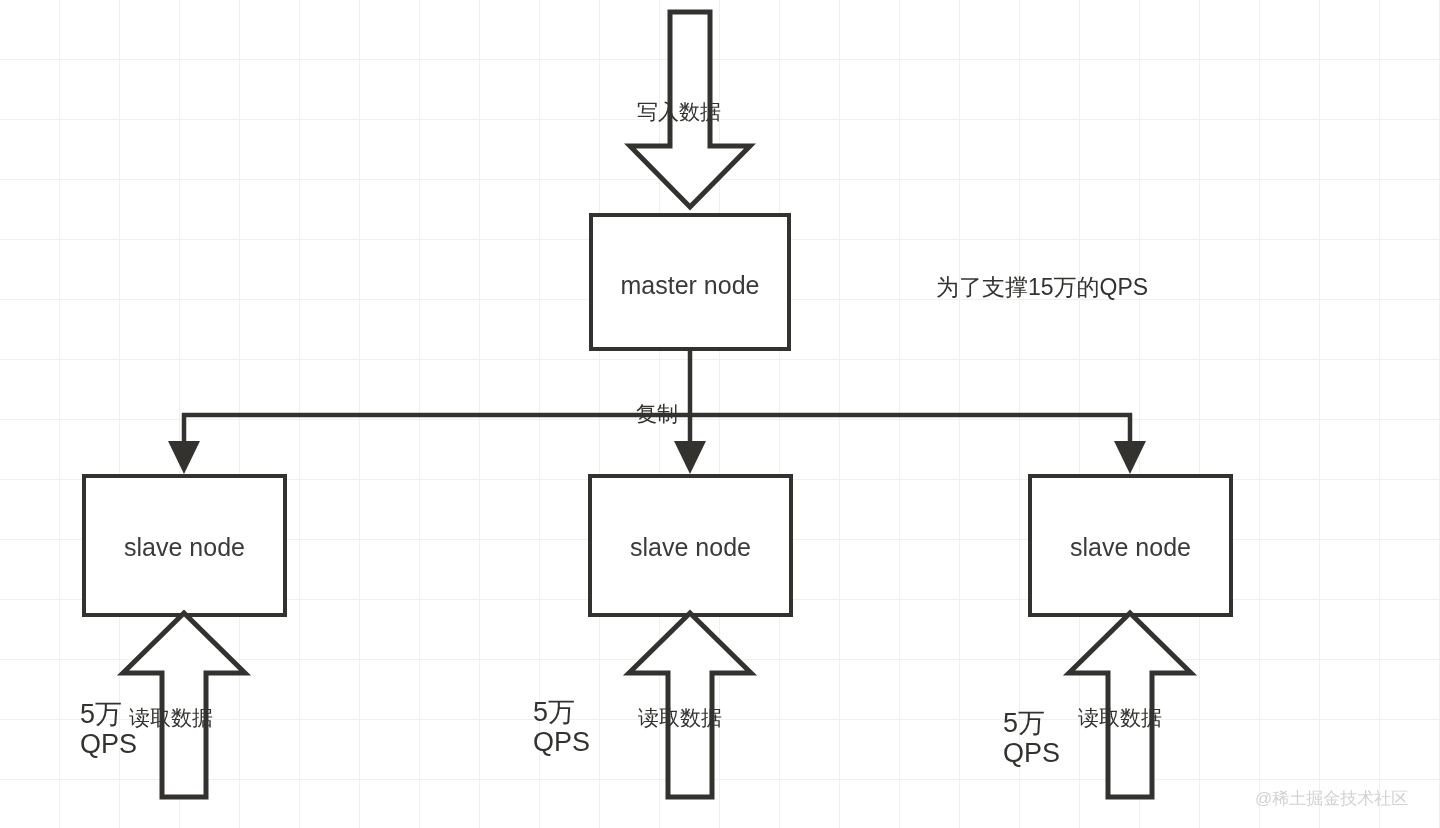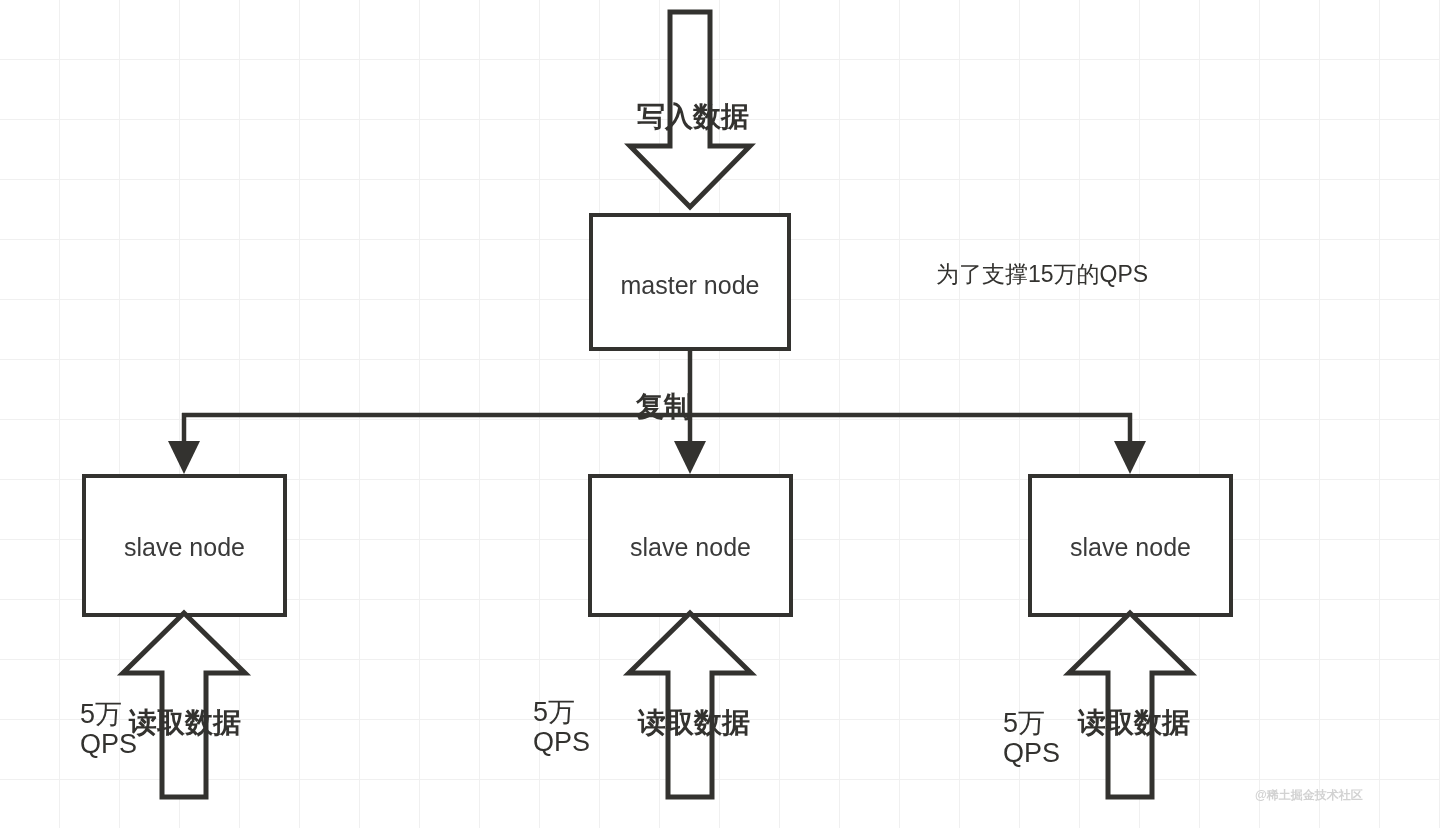--- a/index.html
+++ b/index.html
@@ -32,47 +32,45 @@
     position: absolute;
     color: #3a3a3a;
     font-size: 25px;
     font-family: "Liberation Sans", "DejaVu Sans", sans-serif;
     white-space: nowrap;
     text-align: center;
   }
   .flow-label {
     position: absolute;
     color: #33322f;
-    font-size: 28px;
+    font-size: 21px;
     font-family: "Liberation Sans", "DejaVu Sans", sans-serif;
     white-space: nowrap;
-    font-weight: bold;
   }
   .qps-label {
     position: absolute;
     color: #33322f;
     font-size: 27px;
     line-height: 30px;
     font-family: "Liberation Sans", "DejaVu Sans", sans-serif;
     white-space: nowrap;
   }
   .note-label {
     position: absolute;
     color: #33322f;
     font-size: 23px;
     font-family: "Liberation Sans", "DejaVu Sans", sans-serif;
     white-space: nowrap;
   }
   .watermark {
     position: absolute;
     color: #d2d2d2;
-    font-size: 12px;
+    font-size: 17px;
     font-family: "Liberation Sans", "DejaVu Sans", sans-serif;
     white-space: nowrap;
-    font-weight: bold;
   }
 </style>
 </head>
 <body>
 
 <div id="canvas">
 
   <svg id="diagram-svg" viewBox="0 0 1440 828" xmlns="http://www.w3.org/2000/svg">
 
     <polygon points="670,12 710,12 710,146 750,146 690,207 630,146 670,146" fill="#ffffff" stroke="#33322f" stroke-width="5" stroke-linejoin="miter"></polygon>
@@ -107,23 +105,23 @@
   <div class="node-label" style="left:591px; top:271px; width:198px;">master node</div>
 
   <div class="node-label" style="left:84px; top:533px; width:201px;">slave node</div>
 
   <div class="node-label" style="left:590px; top:533px; width:201px;">slave node</div>
 
   <div class="node-label" style="left:1030px; top:533px; width:201px;">slave node</div>
 
   <div class="flow-label" style="left:637px; top:98px;">写入数据</div>
 
-  <div class="flow-label" style="left:636px; top:388px;">复制</div>
+  <div class="flow-label" style="left:636px; top:400px;">复制</div>
 
-  <div class="note-label" style="left:936px; top:259px;">为了支撑15万的QPS</div>
+  <div class="note-label" style="left:936px; top:272px;">为了支撑15万的QPS</div>
 
   <div class="qps-label" style="left:80px; top:699px;">
     <div>5万</div>
     <div>QPS</div>
   </div>
   <div class="flow-label" style="left:129px; top:704px;">读取数据</div>
 
   <div class="qps-label" style="left:533px; top:697px;">
     <div>5万</div>
     <div>QPS</div>

